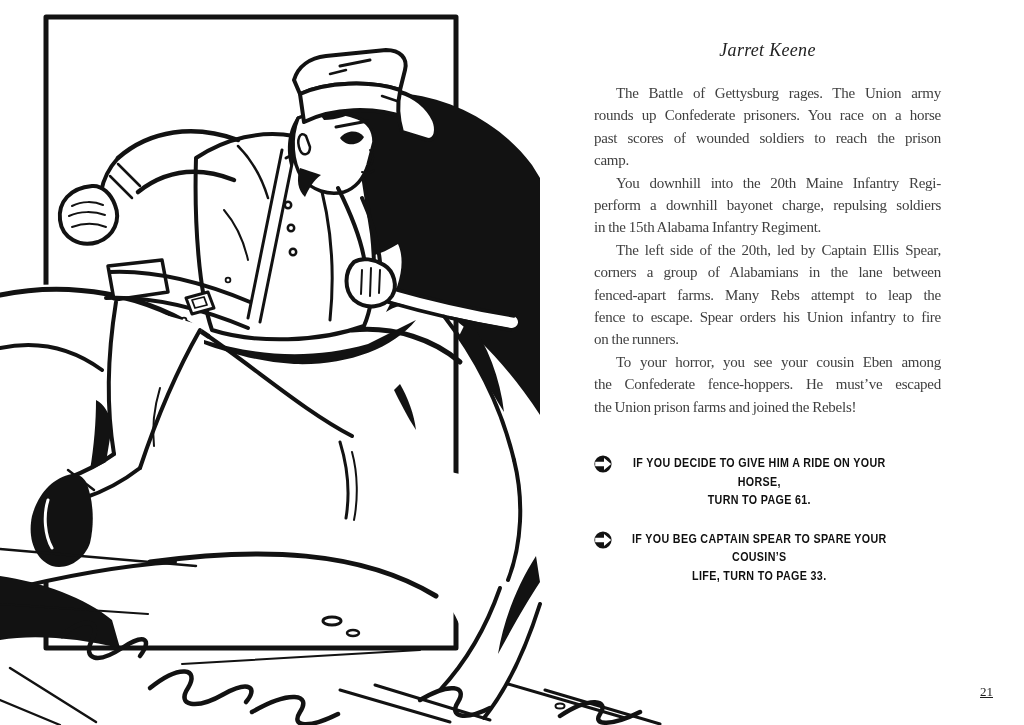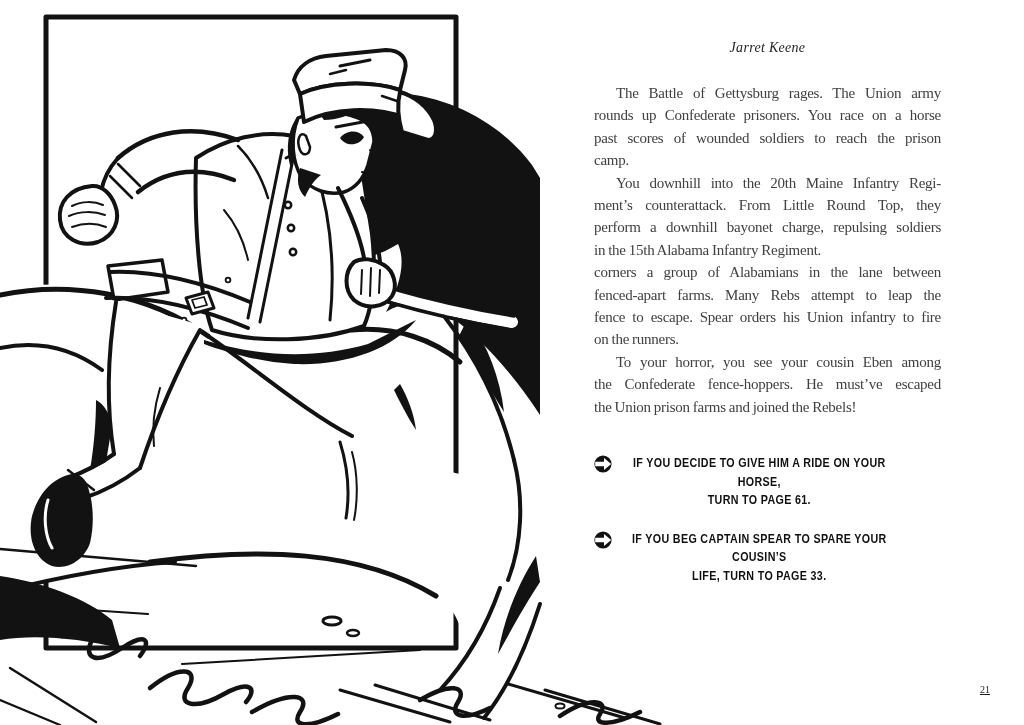--- a/index.html
+++ b/index.html
@@ -8,21 +8,21 @@
     background:#ffffff; overflow:hidden;
     font-family:"Liberation Serif", serif;
     color:#1c1c1c;
   }
   .illustration-svg { position:absolute; left:0; top:0; }
 
   .right-page { position:absolute; left:594px; top:40px; width:347px; height:680px; }
 
   .running-header {
     position:absolute; top:0; left:0; width:100%;
-    text-align:center; font-style:italic; font-size:14px;
+    text-align:center; font-style:italic; font-size:18px;
     letter-spacing:0.3px; color:#222;
   }
 
   .body-text { position:absolute; top:42px; left:0; width:347px; }
   .body-line {
     font-size:15px; line-height:22.4px;
     letter-spacing:-0.25px; word-spacing:-0.5px;
     text-align:justify; text-align-last:justify;
     color:#404040;
   }
@@ -35,21 +35,21 @@
   .choice-icon svg { display:block; }
   .choice-lines {
     margin-left:13px; width:376px;
     transform:scaleX(0.85); transform-origin:left top;
     font-family:"Liberation Sans", sans-serif; font-weight:bold;
     font-size:12.6px; line-height:18.5px; letter-spacing:0.4px;
     color:#101010;
   }
   .page-number {
     position:absolute; left:980px; top:684px;
-    font-size:10px; color:#1d1d1d;text-decoration:underline;
+    font-size:13px; color:#1d1d1d;text-decoration:underline;
   }
 </style>
 </head>
 <body>
 
 <div class="canvas">
 
   <svg class="illustration-svg" width="1024" height="725" viewBox="0 0 1024 725" aria-hidden="true">
     <g fill="none" stroke="#121212" stroke-linecap="round" stroke-linejoin="round">
 
@@ -198,25 +198,25 @@
 
     <div class="body-text">
       <div>
         <div class="body-line first">The Battle of Gettysburg rages. The Union army</div>
         <div class="body-line">rounds up Confederate prisoners. You race on a horse</div>
         <div class="body-line">past scores of wounded soldiers to reach the prison</div>
         <div class="body-line last">camp.</div>
       </div>
       <div>
         <div class="body-line first">You downhill into the 20th Maine Infantry Regi-</div>
-        <div class="body-line">ment’s counterattack. From Little Round Top, they</div>
         <div class="body-line">perform a downhill bayonet charge, repulsing soldiers</div>
         <div class="body-line last">in the 15th Alabama Infantry Regiment.</div>
       </div>
       <div>
+        <div class="body-line first">The left side of the 20th, led by Captain Ellis Spear,</div>
         <div class="body-line">corners a group of Alabamians in the lane between</div>
         <div class="body-line">fenced-apart farms. Many Rebs attempt to leap the</div>
         <div class="body-line">fence to escape. Spear orders his Union infantry to fire</div>
         <div class="body-line last">on the runners.</div>
       </div>
       <div>
         <div class="body-line first">To your horror, you see your cousin Eben among</div>
         <div class="body-line">the Confederate fence-hoppers. He must’ve escaped</div>
         <div class="body-line last">the Union prison farms and joined the Rebels!</div>
       </div>

